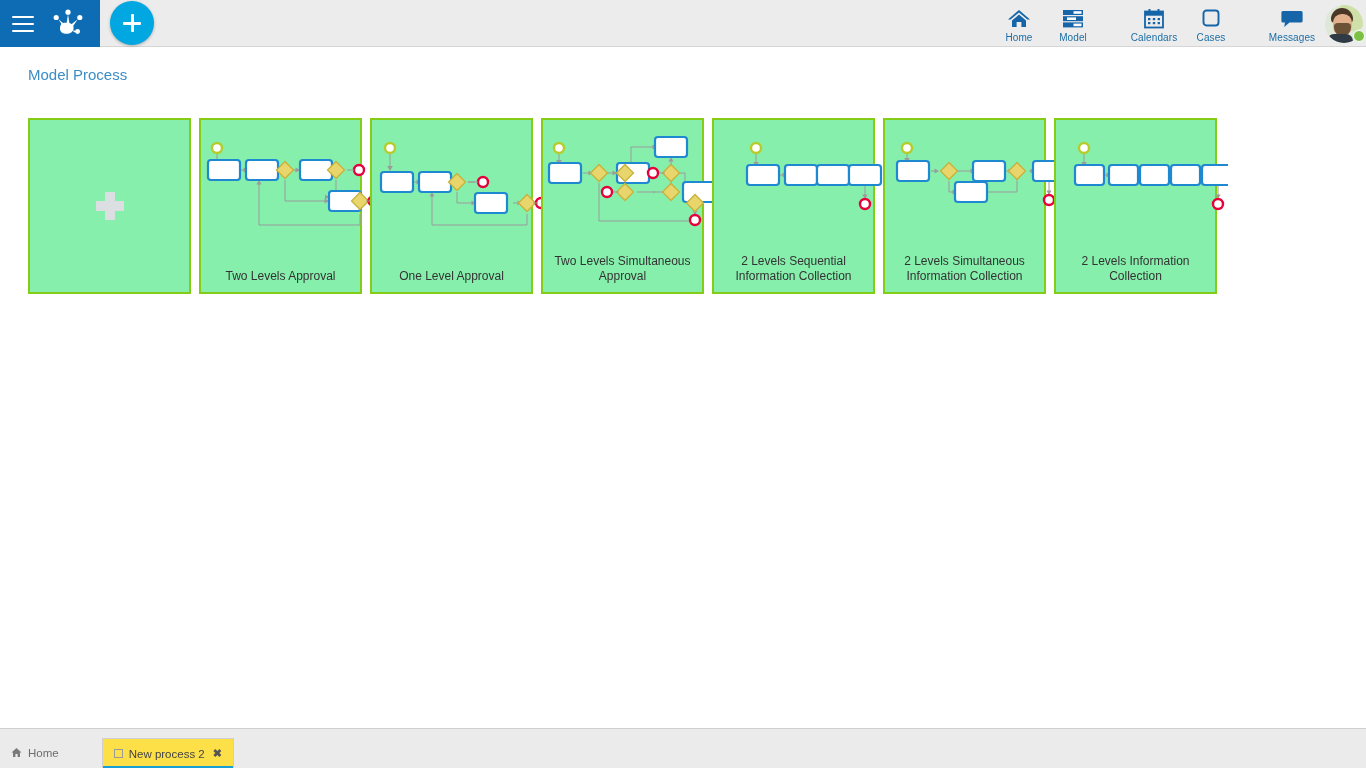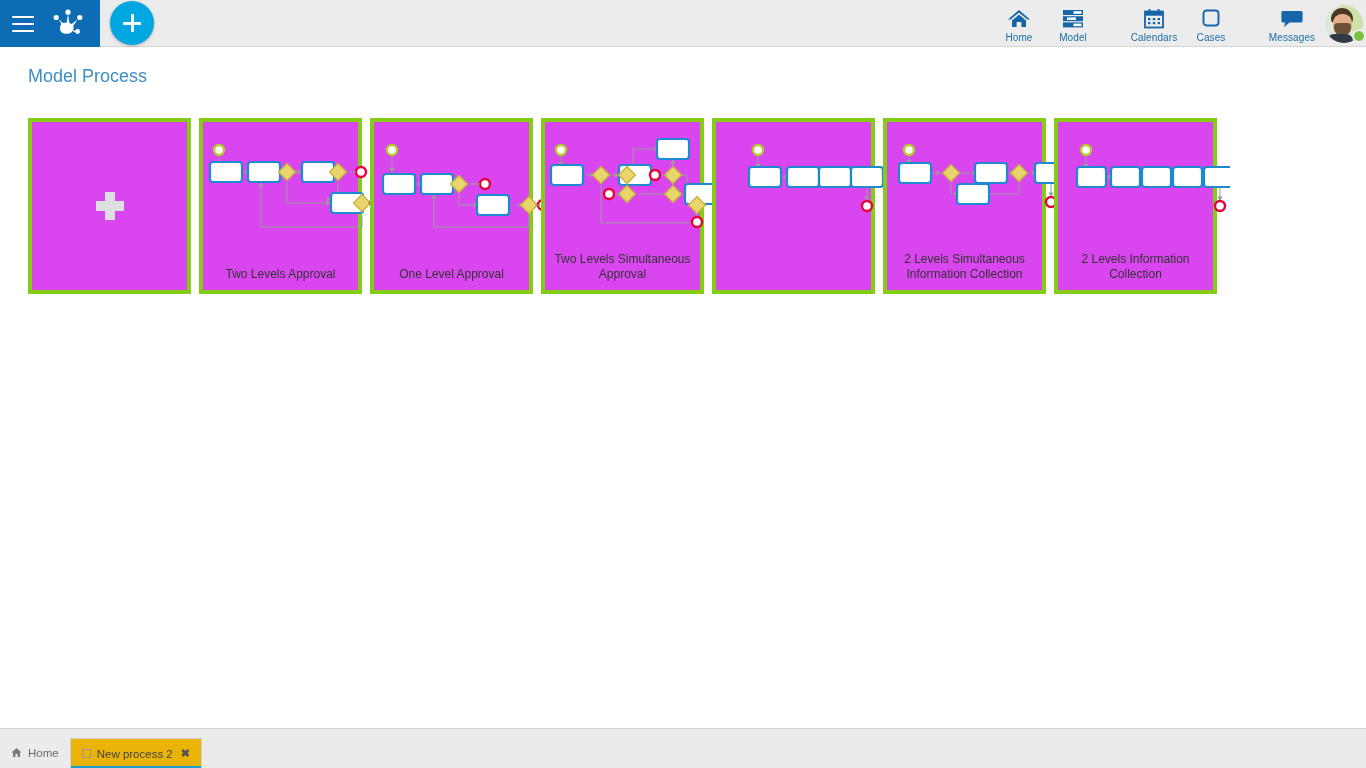--- a/index.html
+++ b/index.html
@@ -107,35 +107,35 @@
     position:absolute; right: 1px; bottom: 5px;
     width: 12px; height: 12px; border-radius: 50%;
     background: #7cc142;
     border: 1px solid #ffffff;
   }
 
   
   .content { position:absolute; top:47px; left:0; width:1366px; bottom:40px; background:#ffffff; }
   .page-title {
     position: absolute; left: 28px; top: 19px;
-    font-size: 18px; color: #3c8dc5; font-weight: normal;
+    font-size: 15px; color: #3c8dc5; font-weight: normal;
   }
   .page-subtitle {
     position: absolute; left: 28px; top: 43px;
     font-size: 12.5px; color: #222222; font-weight: bold;
   }
 
   .cards {
     position: absolute; left: 28px; top: 71px;
     display: flex; gap: 8px;
   }
   .card {
     width: 163px; height: 176px;
-    background: #d946ef;
-    border: 4px solid #84cc16;
+    background: #86efac;
+    border: 2px solid #84cc16;
     position: relative;
     cursor: pointer;
   }
   .card.empty { display:flex; align-items:center; justify-content:center; }
   .plus-glyph { position: relative; width: 28px; height: 28px; }
   .plus-glyph::before, .plus-glyph::after {
     content:""; position:absolute; background:#dcdfe2;
   }
   .plus-glyph::before { left:0; top:9px; width:28px; height:10px; }
   .plus-glyph::after  { left:9px; top:0; width:10px; height:28px; }
@@ -160,25 +160,26 @@
   }
   .tb-tab {
     height: 30px;
     display: flex; align-items: center; gap: 6px;
     padding: 0 11px;
     font-size: 11.5px; color: #6d6d6d;
     cursor: pointer;
     position: relative;
   }
   .tb-tab.active {
-    background: #eab308;
+    background: #fde047;
     color: #444444;
     border-left: 1px solid #cfcfcf;
     border-right: 1px solid #cfcfcf;
     border-top: 1px solid #cfcfcf;
+    margin-left: 32px;
   }
   .tb-tab.active::after {
     content:""; position:absolute; left:0; right:0; bottom:-1px; height:3px; background:#1a9fd4;
   }
   .tb-close { font-size: 11px; color:#555; font-weight:bold; margin-left:2px; cursor:pointer; }
   .tb-sq { width:9px; height:9px; border:1px solid #9a9a9a; display:inline-block; }
 </style>
 </head>
 <body>
 
@@ -446,20 +447,21 @@
             <polygon points="151,75 148.4,70.4 153.6,70.4"></polygon>
           </g>
           <circle cx="42" cy="24" r="5" fill="#ffffff" stroke="#b5cc2a" stroke-width="2.4"></circle>
           <rect x="33" y="41" width="32" height="20" rx="3" fill="#ffffff" stroke="#1e88d0" stroke-width="2.2"></rect>
           <rect x="71" y="41" width="32" height="20" rx="3" fill="#ffffff" stroke="#1e88d0" stroke-width="2.2"></rect>
           <rect x="103" y="41" width="32" height="20" rx="3" fill="#ffffff" stroke="#1e88d0" stroke-width="2.2"></rect>
           <rect x="135" y="41" width="32" height="20" rx="3" fill="#ffffff" stroke="#1e88d0" stroke-width="2.2"></rect>
           <circle cx="151" cy="80" r="5" fill="#ffffff" stroke="#e6003c" stroke-width="2.4"></circle>
         </svg>
       </div>
+      <div class="card-label">2 Levels Sequential Information Collection</div>
     </div>
 
     <div class="card two-line">
       <div class="thumb">
         <svg width="172" height="116" viewBox="0 0 172 116">
           <g stroke="#9b9b9b" stroke-width="1" fill="none">
             <path d="M22 29 V37"></path>
             <path d="M46 47 H52"></path>
             <path d="M70 47 H88"></path>
             <path d="M120 47 H126"></path>

